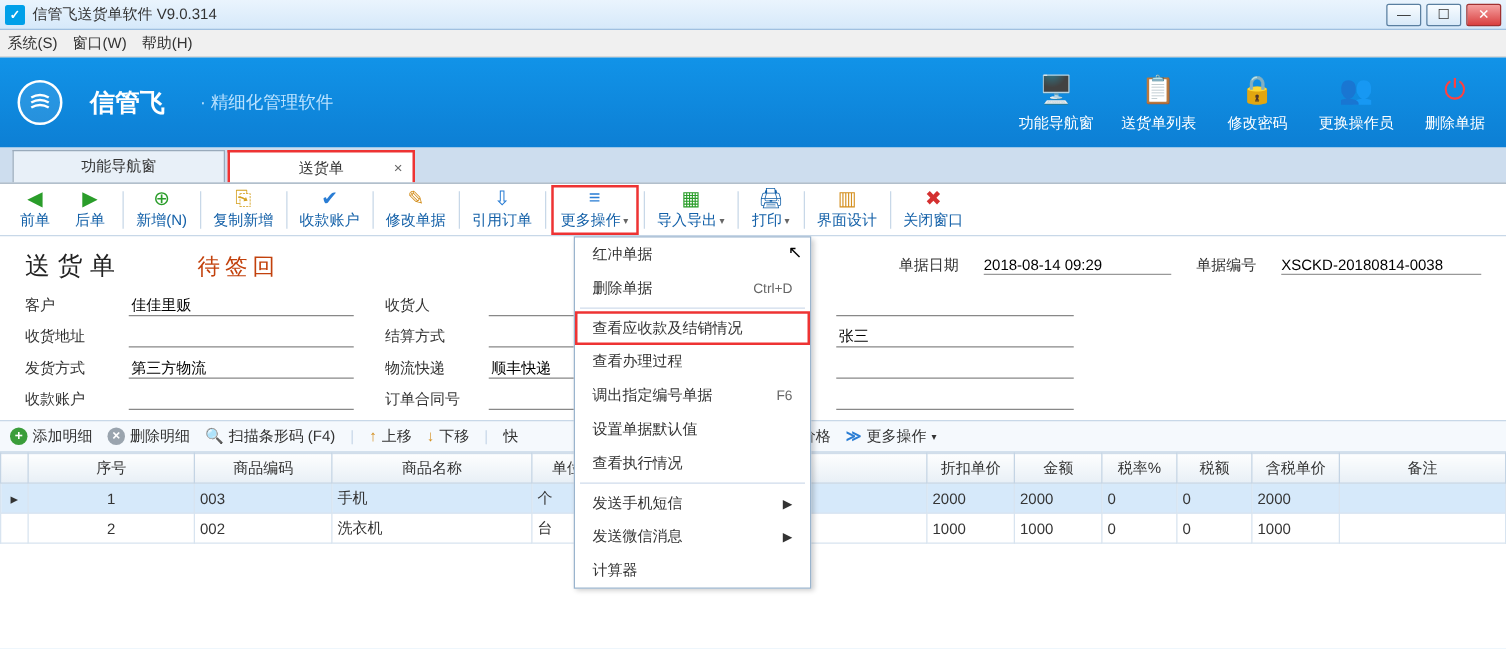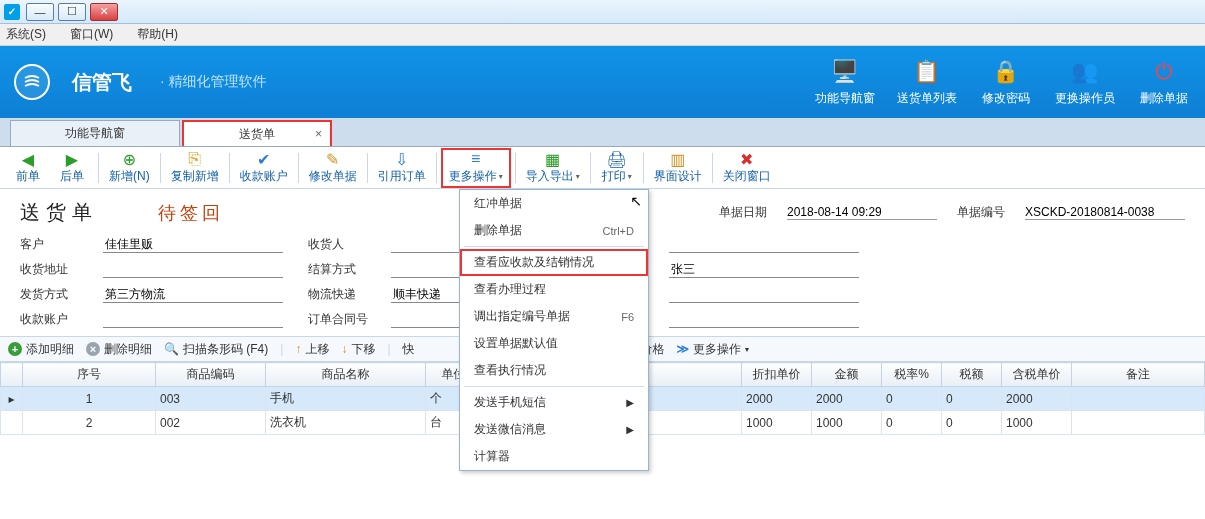--- a/index.html
+++ b/index.html
@@ -7,21 +7,21 @@
   
   
   .titlebar { height: 24px; background: linear-gradient(#eaf4fd,#d6e9fa); display:flex; align-items:center; padding:0 4px; border-bottom:1px solid #a0c0e0; }
   .titlebar .app-icon { width:16px; height:16px; background:#00a0e9; border-radius:2px; margin-right:6px; display:flex; align-items:center; justify-content:center; color:#fff; font-size:10px; font-weight:bold;}
   .titlebar .title-text { font-size:12px; color:#333; flex:1; }
   .titlebar .win-buttons { display:flex; gap:4px; }
   .titlebar .win-btn { width:28px; height:18px; border:1px solid #5a7fa0; border-radius:2px; display:flex; align-items:center; justify-content:center; font-size:11px; background:linear-gradient(#f8fcff,#d8e9f8); cursor:default;}
   .titlebar .win-close { background:linear-gradient(#f5a0a0,#d94040); color:#fff; border-color:#a03030;}
   
   
-  .menubar { height:22px; background:#f0f0f0; display:flex; align-items:center; padding:0 6px; gap:24px; font-size:12px; border-bottom:1px solid #d0d0d0;}
+  .menubar { height:22px; background:#f0f0f0; display:flex; align-items:center; padding:0 6px; gap:12px; font-size:12px; border-bottom:1px solid #d0d0d0;}
   .menubar .menu-item { cursor:default; }
   
   
   .banner { height:72px; background:linear-gradient(#1193e8,#0d7fd4); display:flex; align-items:center; padding:0 14px; color:#fff;}
   .banner .logo { display:flex; align-items:center; gap:22px; font-size:20px; font-weight:bold;}
   .banner .logo .logo-icon { width:36px; height:36px; border:2px solid #fff; border-radius:50%; display:flex; align-items:center; justify-content:center; background:rgba(255,255,255,0.1);}
   .banner .logo .subtitle { font-size:14px; font-weight:normal; margin-left:6px; color:#bde3ff;}
   .banner .spacer { flex:1; }
   .banner .banner-actions { display:flex; gap:22px; }
   .banner-btn { display:flex; flex-direction:column; align-items:center; gap:4px; font-size:12px; color:#fff; cursor:default; min-width:54px;}
@@ -83,20 +83,21 @@
   .dropdown .highlighted { border:2px solid #e33; padding:3px 12px 3px 12px;}
   .dropdown .dd-item .shortcut { color:#666; font-size:11px;}
   .dropdown .dd-item .sub-arrow { font-size:10px;}
   .dd-cursor { position:absolute; font-size:14px; color:#000;}
 </style>
 </head>
 <body>
 
 <div class="titlebar">
   <div class="app-icon">✓</div>
+  <div class="title-text">信管飞送货单软件 V9.0.314</div>
   <div class="win-buttons">
     <div class="win-btn">—</div>
     <div class="win-btn">☐</div>
     <div class="win-btn win-close">✕</div>
   </div>
 </div>
 
 <div class="menubar">
   <span class="menu-item">系统(S)</span>
   <span class="menu-item">窗口(W)</span>

